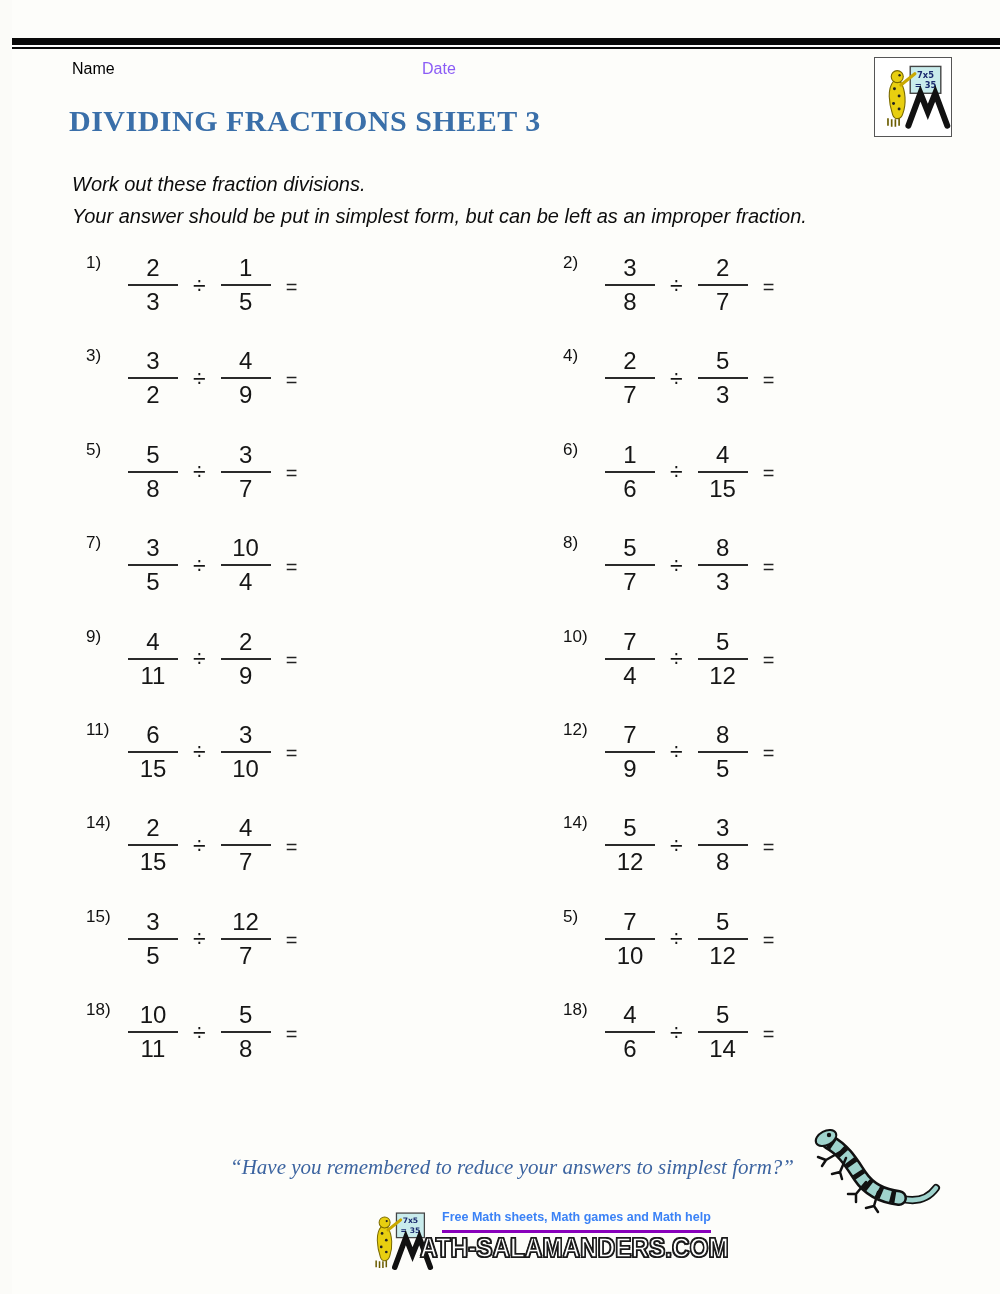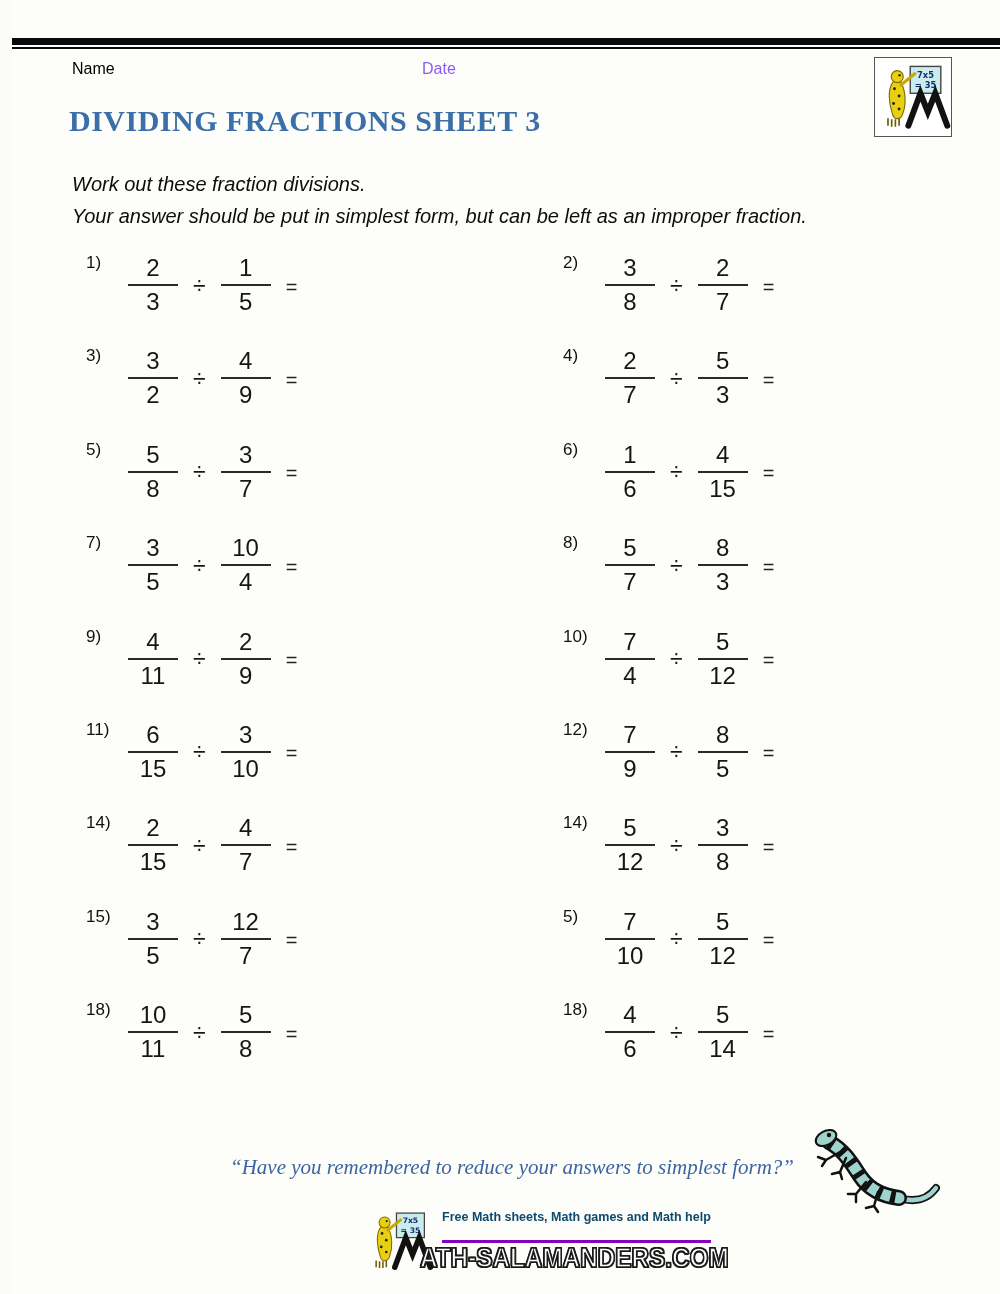--- a/index.html
+++ b/index.html
@@ -59,22 +59,22 @@
     font-size:21px; color:#3c64a0;
   }
 
   .lizard { position:absolute; left:792px; top:1124px; }
 
   
   .bottom-logo { position:absolute; left:352px; top:1206px; width:320px; height:70px; }
   .bottom-logo .icon { position:absolute; left:0; top:2px; }
   .bottom-logo .text-col { position:absolute; left:78px; top:4px; }
   .tagline {
-    font-size:12.5px; font-weight:bold; color:#0c4a6e;
-    padding-bottom:16px; border-bottom:3px solid #8800bb;
+    font-size:12.5px; font-weight:bold; color:#3b82f6;
+    padding-bottom:6px; border-bottom:3px solid #8800bb;
     white-space:nowrap; width:fit-content;
   }
   .brand-line { margin-top:0px; margin-left:-22px; white-space:nowrap; }
   .brand-text {
     font-family:"Liberation Sans", sans-serif;
     font-size:27px; font-weight:bold; letter-spacing:0px;
     color:#ffffff;
     -webkit-text-stroke:1.6px #1a1a1a;
     text-shadow:1px 1px 0 #1a1a1a, -1px -1px 0 #1a1a1a, 1px -1px 0 #1a1a1a, -1px 1px 0 #1a1a1a;
     display:inline-block; transform:scaleX(0.9); transform-origin:left center;

